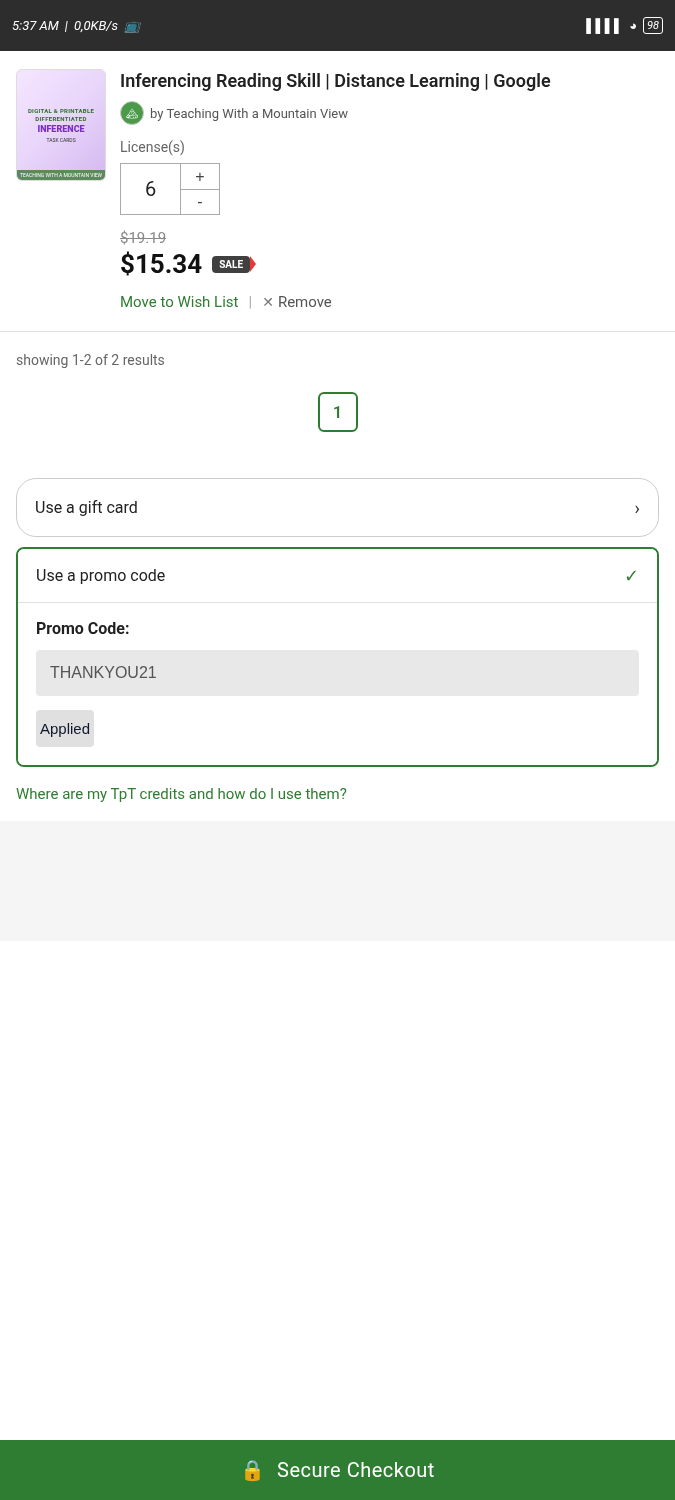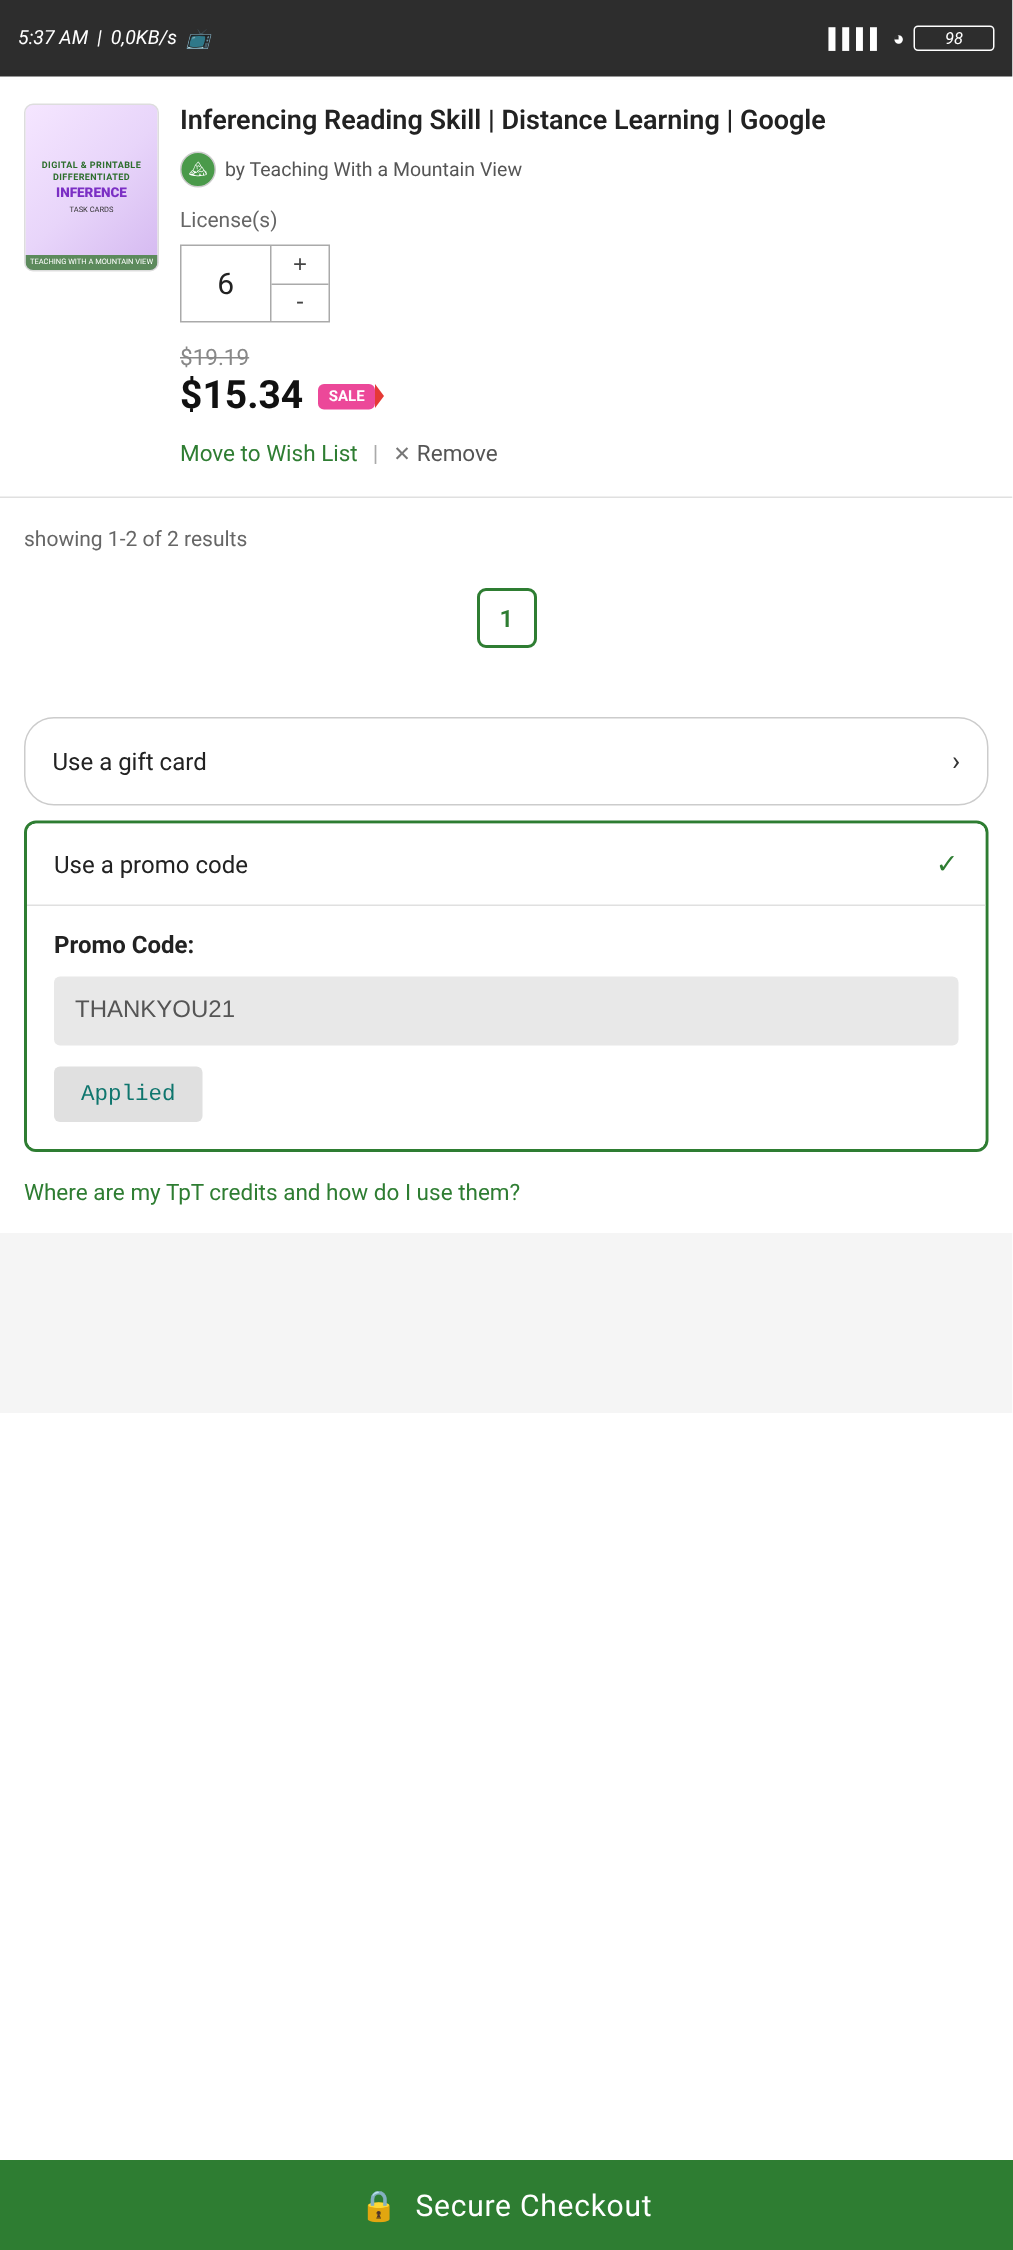--- a/index.html
+++ b/index.html
@@ -31,21 +31,21 @@
       gap: 6px;
     }
     .status-right {
       display: flex;
       align-items: center;
       gap: 6px;
     }
     .battery-box {
       border: 1.5px solid #fff;
       border-radius: 3px;
-      padding: 1px 20px;
+      padding: 1px 3px;
       font-size: 11px;
       position: relative;
     }
 
     
     .product-section {
       padding: 18px 16px 10px 16px;
       display: flex;
       gap: 14px;
       align-items: flex-start;
@@ -193,21 +193,21 @@
       align-items: center;
       gap: 10px;
       margin-bottom: 14px;
     }
     .price-current {
       font-size: 26px;
       font-weight: 700;
       color: #111;
     }
     .sale-badge {
-      background: #ec4899;
+      background: #404040;
       color: #fff;
       font-size: 10px;
       font-weight: 700;
       padding: 3px 7px;
       border-radius: 4px;
       text-transform: uppercase;
       position: relative;
     }
     .sale-badge::after {
       content: '';
@@ -345,28 +345,27 @@
       padding: 14px 14px;
       background: #e8e8e8;
       border: none;
       border-radius: 4px;
       font-size: 16px;
       color: #555;
       margin-bottom: 14px;
       outline: none;
     }
     .applied-btn {
-      padding: 10px 18px;
+      padding: 10px 4px;
       background: #e0e0e0;
       border: none;
       border-radius: 4px;
       font-size: 15px;
-      color: #0f766e;
-      cursor: pointer;
-      font-family: Liberation Mono, monospace;
+      color: #0f172a;
+      cursor: pointer;
     }
 
     
     .credits-link {
       padding: 18px 16px;
       font-size: 15px;
       color: #2e7d32;
       cursor: pointer;
       display: block;
     }

